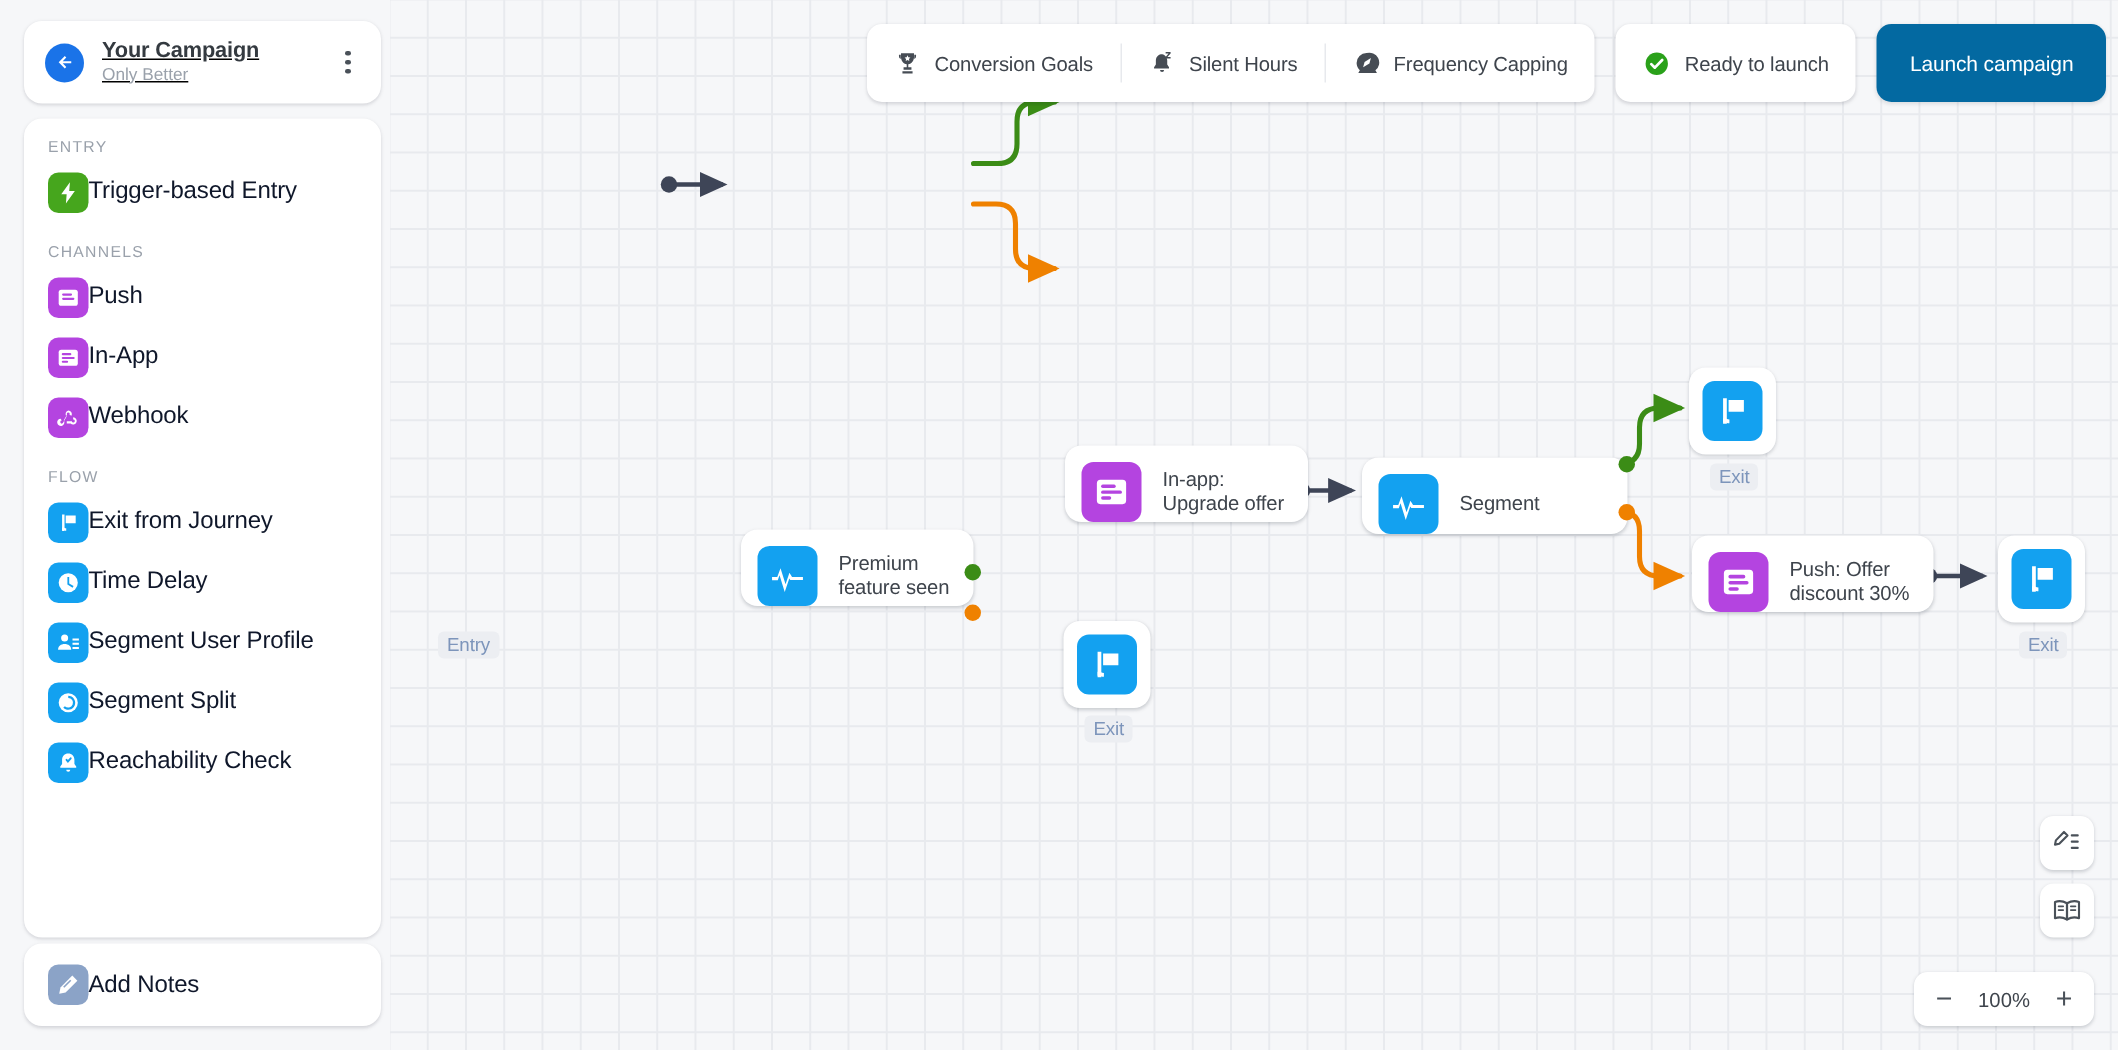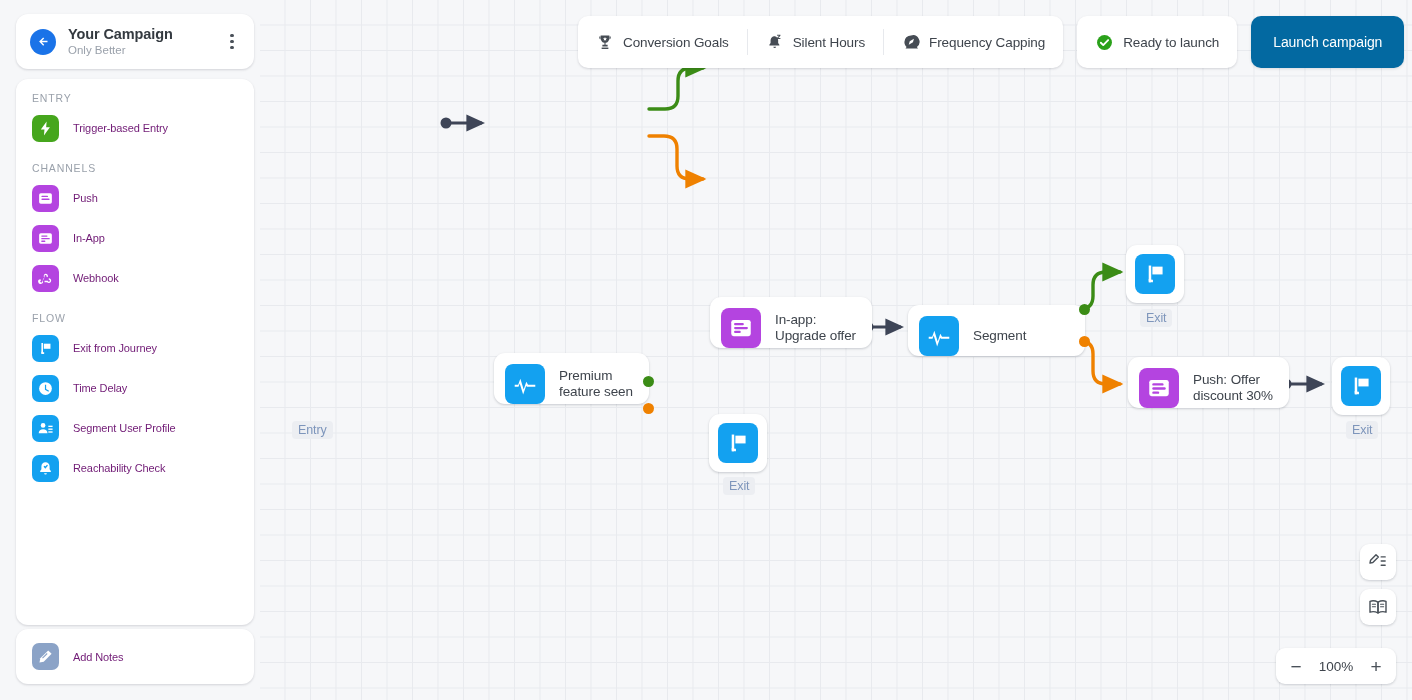--- a/index.html
+++ b/index.html
@@ -37,21 +37,21 @@
   #campaign-header {
     position: absolute; left: 16px; top: 14px; width: 238px; height: 55px;
     display: flex; align-items: center; padding: 0 10px 0 14px;
   }
   .back-btn {
     width: 26px; height: 26px; border-radius: 50%; background: #1a73e8;
     display: flex; align-items: center; justify-content: center; flex: 0 0 auto;
     cursor: pointer;
   }
   .back-btn svg { width: 15px; height: 15px; fill: #fff; }
-  .camp-text { margin-left: 12px; flex: 1 1 auto; min-width: 0; }
+  .camp-text { margin-left: 12px; flex: 1 1 auto; min-width: 0; text-decoration: underline; }
   .camp-title { font-size: 14.5px; font-weight: bold; color: #343a40; line-height: 17px; letter-spacing: -.1px; }
   .camp-sub { font-size: 11.5px; color: #9aa1ab; line-height: 15px; }
   .kebab { width: 24px; height: 26px; display: flex; flex-direction: column;
            align-items: center; justify-content: center; gap: 3px; cursor: pointer; flex: 0 0 auto;}
   .kebab i { width: 3.3px; height: 3.3px; border-radius: 50%; background: #4a5159; display: block; }
 
   #palette {
     position: absolute; left: 16px; top: 79px; width: 238px; height: 546px;
     padding: 0 0 6px 0; overflow: hidden;
   }
@@ -63,21 +63,21 @@
   .group-label {
     font-size: 10.5px; letter-spacing: .85px; color: #9aa1ab;
     padding: 0 0 0 16px; margin-top: 14px; margin-bottom: 4px; font-weight: normal;
   }
   #palette .group-label:first-child { margin-top: 13px; }
 
   .pal-item {
     display: flex; align-items: center; height: 40px; padding-left: 16px;
     cursor: pointer;
   }
-  .pal-label { font-size: 11px; color: #701a75; margin-left: 14px; letter-spacing: -.1px; }
+  .pal-label { font-size: 16px; color: #0f172a; margin-left: 0; letter-spacing: -.1px; }
 
   .ico {
     width: 27px; height: 27px; border-radius: 7px; flex: 0 0 auto;
     display: flex; align-items: center; justify-content: center;
   }
   .ico svg { width: 17px; height: 17px; fill: #fff; }
   .ico.green  { background: #46a61d; }
   .ico.purple { background: #b444e0; }
   .ico.blue   { background: #13a1f0; }
   .ico.slate  { background: #8ba3c7; }
@@ -365,20 +365,29 @@
               <rect x="16" y="8" width="6" height="1.9"></rect>
               <rect x="16" y="12" width="6" height="1.9"></rect>
               <rect x="16" y="16" width="6" height="1.9"></rect>
             </svg>
         </span>
         <span class="pal-label">Segment User Profile</span>
       </div>
       <div class="pal-item">
         <span class="ico blue">
           <svg viewBox="0 0 24 24">
+              <circle cx="12" cy="12" r="9"></circle>
+              <path d="M12 5.4a6.6 6.6 0 1 1-4.7 11.3l1.5-1.5A4.5 4.5 0 1 0 12 7.5z" fill="#13a1f0"></path>
+            </svg>
+        </span>
+        <span class="pal-label">Segment Split</span>
+      </div>
+      <div class="pal-item">
+        <span class="ico blue">
+          <svg viewBox="0 0 24 24">
               <path d="M12 3.2c-3.4 0-5.8 2.5-5.8 5.8v4.2l-1.7 2.4v1.2h15v-1.2l-1.7-2.4V9c0-3.3-2.4-5.8-5.8-5.8z"></path>
               <path d="M10.1 18.6h3.8a1.9 1.9 0 0 1-3.8 0z"></path>
               <path d="M10.4 9.2l1.3 1.6 2.6-3" stroke="#13a1f0" stroke-width="1.8" fill="none" stroke-linecap="round"></path>
             </svg>
         </span>
         <span class="pal-label">Reachability Check</span>
       </div>
     </div>
 
     <div id="notes-card" class="card">

